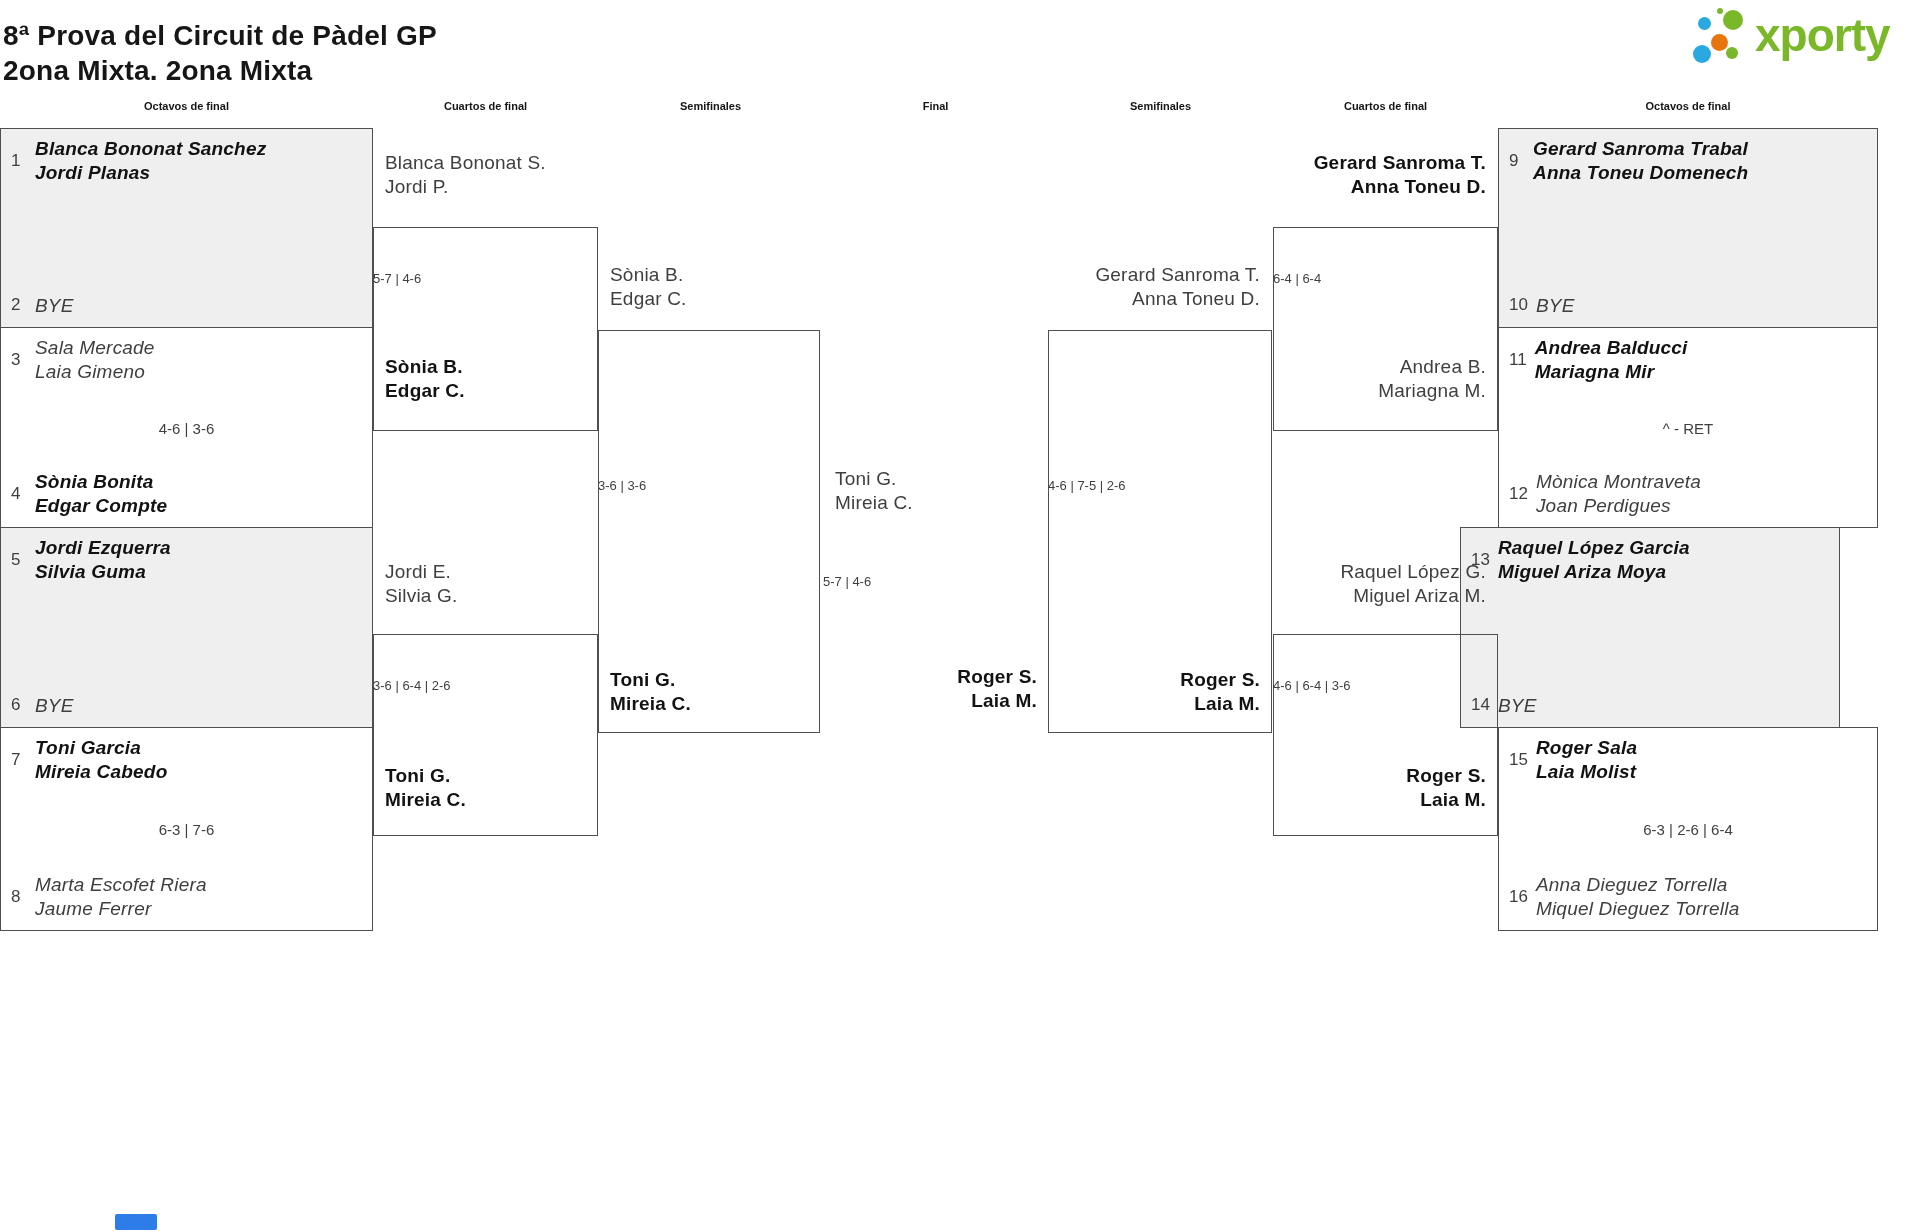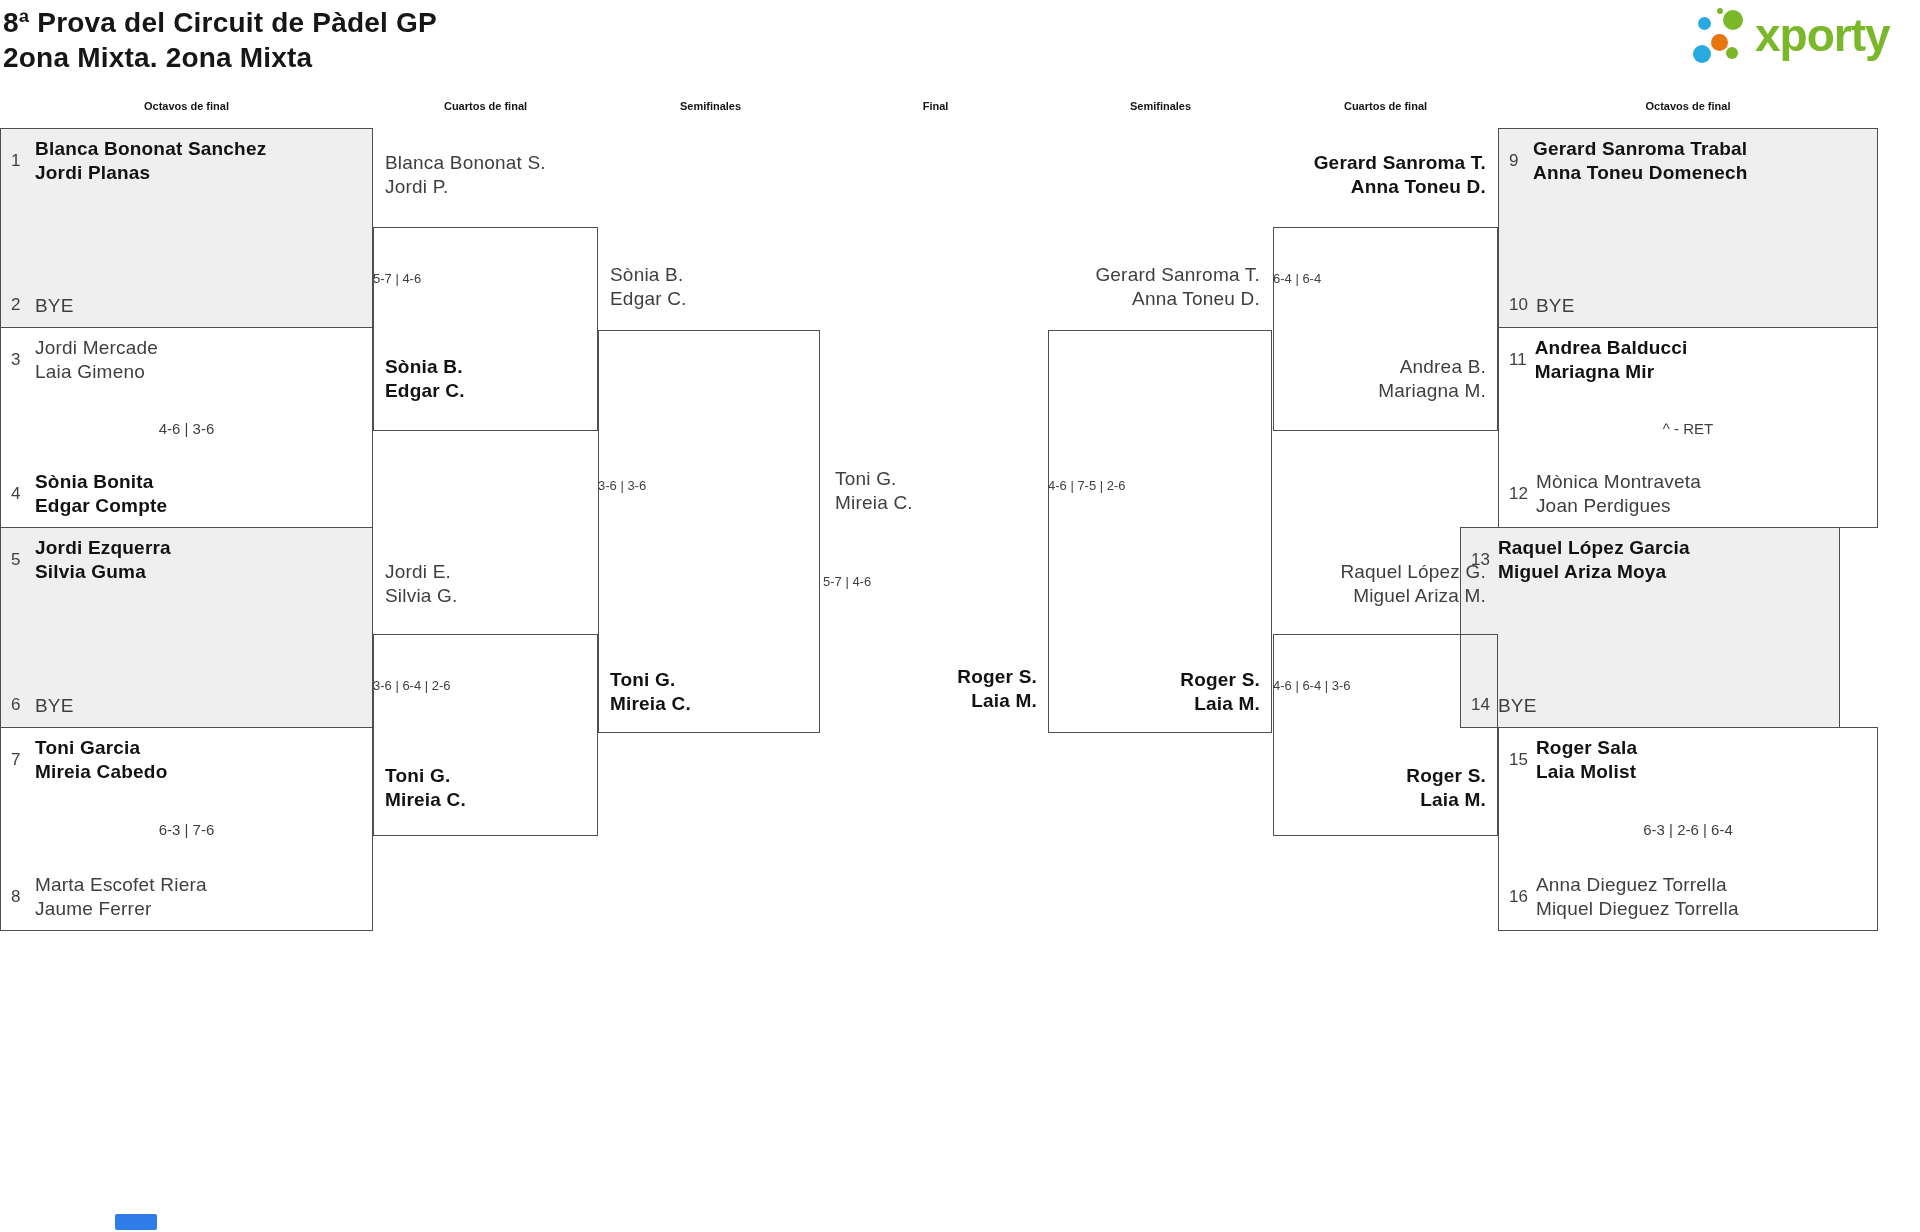--- a/index.html
+++ b/index.html
@@ -1,40 +1,40 @@
 <!DOCTYPE html>
 <html><head>
 <meta charset="utf-8">
 <style>
   html,body{margin:0;padding:0;background:#fff;}
   body{width:1920px;height:1232px;font-family:"Liberation Sans","DejaVu Sans",sans-serif;}
   .canvas{position:relative;width:1920px;height:1232px;overflow:hidden;background:#fff;}
 
   
-  .title{position:absolute;left:3px;top:5px;font-size:28px;line-height:35px;font-weight:700;color:#161616;letter-spacing:.2px;}
+  .title{position:absolute;left:3px;top:18px;font-size:28px;line-height:35px;font-weight:700;color:#161616;letter-spacing:.2px;}
 
   
   .logo{position:absolute;left:1690px;top:2px;width:225px;height:72px;}
   .dot{position:absolute;border-radius:50%;}
   .logo-text{position:absolute;left:65px;top:6px;font-size:46px;font-weight:800;color:#7bb829;letter-spacing:-1px;}
 
   
   .hdr{position:absolute;top:100px;font-size:11px;font-weight:700;color:#151515;text-align:center;}
 
   
   .box{position:absolute;border:1px solid #4f4f4f;box-sizing:border-box;background:#fff;}
   .box.gray{background:#efefef;}
   .box.open{background:transparent;}
 
   
   .team{position:absolute;display:flex;align-items:center;gap:8px;left:10px;}
   .team.t-top{top:8px;}
   .team.t-bot{bottom:10px;}
   .seed{font-size:17px;color:#3f3f3f;min-width:16px;}
-  .nm{font-size:19px;line-height:23.5px;color:#3f3f3f;white-space:nowrap;letter-spacing:.2px;}
+  .nm{font-size:19px;line-height:23.5px;color:#3f3f3f;white-space:nowrap;letter-spacing:.2px;font-style:italic;}
   .b .nm, .nm.b{font-weight:700;color:#121212;}
   .score-mid{position:absolute;left:0;right:0;top:50%;transform:translateY(-50%);text-align:center;font-size:15px;color:#3f3f3f;}
 
   
   .lbl{position:absolute;font-size:19px;line-height:23.5px;color:#3f3f3f;white-space:nowrap;letter-spacing:.2px;}
   .lbl.right{text-align:right;}
   .lbl.b{font-weight:700;color:#121212;}
   .score{position:absolute;font-size:13px;color:#3f3f3f;}
 
   .bluebar{position:absolute;left:115px;top:1214px;width:42px;height:16px;background:#2e7ce8;border-radius:2px;}
@@ -82,21 +82,21 @@
         <div>BYE</div>
           <div></div>
       </span>
     </div>
   </div>
 
   <div class="box" style="left:0;top:327px;width:373px;height:201px;">
     <div class="team t-top">
       <span class="seed">3</span>
       <span class="nm">
-        <div>Jordi Mercade</div>
+        <div>Sala Mercade</div>
           <div>Laia Gimeno</div>
       </span>
     </div>
     <div class="score-mid">4-6 | 3-6</div>
     <div class="team t-bot">
       <span class="seed">4</span>
       <span class="nm b">
         <div>Sònia Bonita</div>
           <div>Edgar Compte</div>
       </span>

